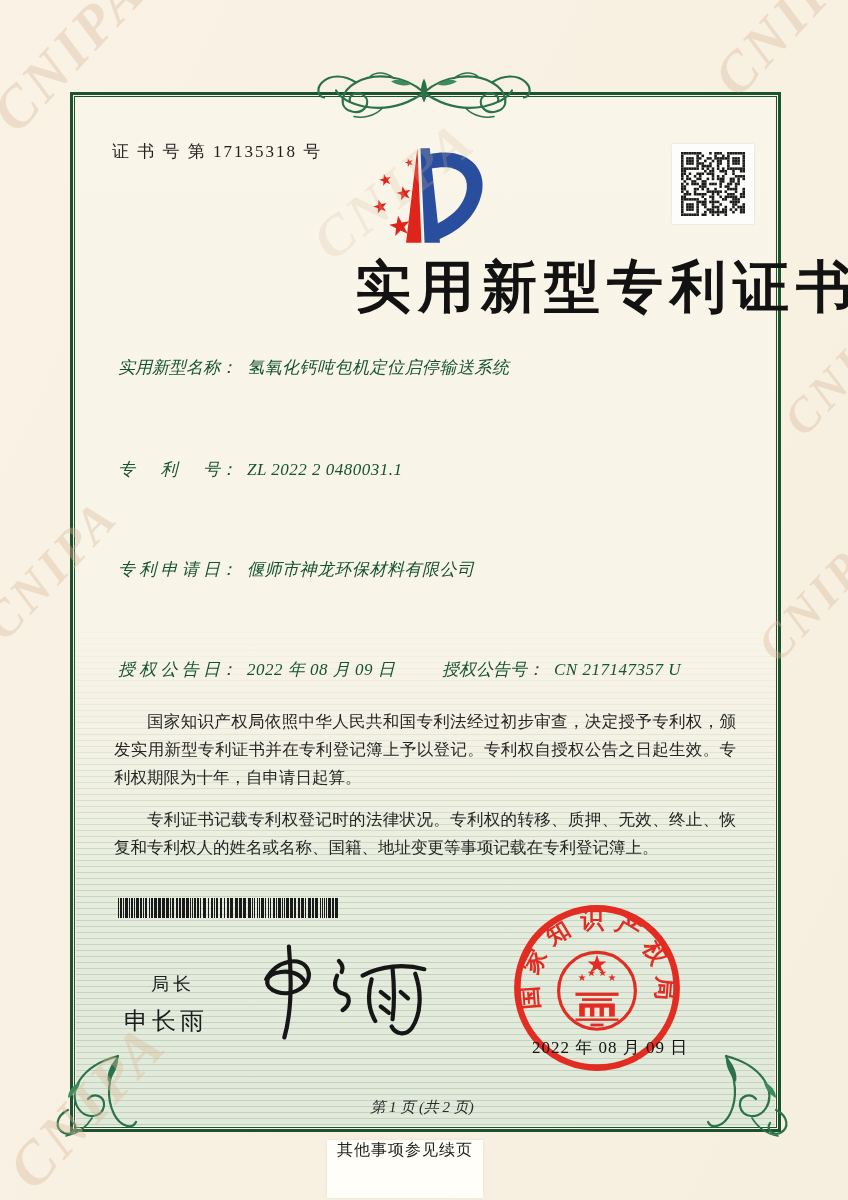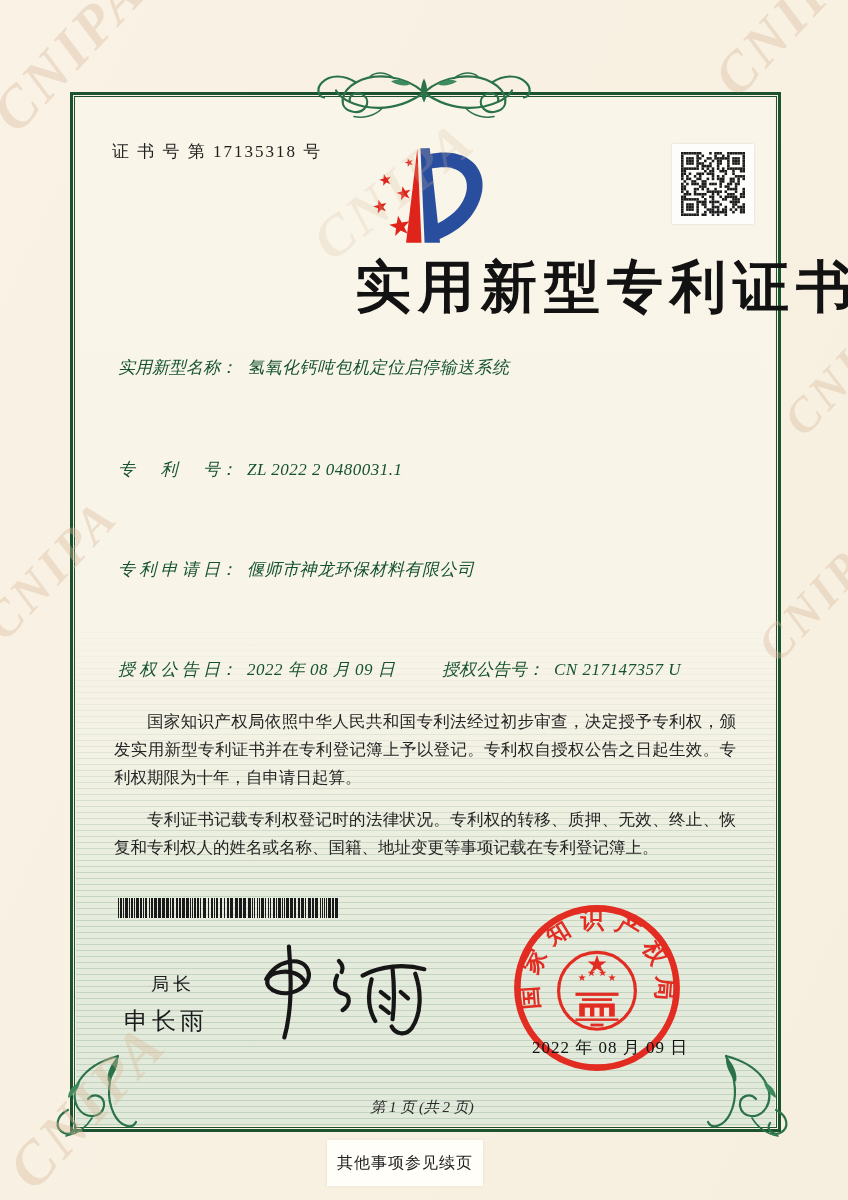--- a/index.html
+++ b/index.html
@@ -54,22 +54,22 @@
   .paras p{margin:14px;text-indent:2em;}
   
   .barcode{position:absolute;left:118px;top:898px;width:224px;height:20px;z-index:21;}
   .signer-title{position:absolute;left:124px;top:972px;font-size:18px;letter-spacing:4px;z-index:21;color:#1c1c1c;margin-left:27px;}
   .signer-name{position:absolute;left:124px;top:1005px;font-size:24px;letter-spacing:4px;z-index:21;color:#1c1c1c;}
   .signature{position:absolute;left:248px;top:934px;width:200px;height:115px;z-index:22;}
   .seal{position:absolute;left:508px;top:899px;width:178px;height:178px;z-index:21;opacity:.96;}
   .seal-date{position:absolute;left:532px;top:1036px;font-size:17px;letter-spacing:1px;color:#111;z-index:23;white-space:nowrap;}
   .page-num{position:absolute;left:337px;top:1098px;width:170px;text-align:center;font-size:15px;z-index:21;color:#2a2a2a;font-style:italic;}
   .note-box{
-    position:absolute;left:327px;top:1140px;width:156px;height:46px;background:#fffef8;
-    box-shadow:0 0 3px rgba(0,0,0,.08);z-index:20;display:flex;align-items:center;justify-content:center;
+    position:absolute;left:327px;top:1140px;width:156px;height:58px;background:#fffef8;
+    box-shadow:0 0 3px rgba(0,0,0,.08);z-index:20;display:flex;align-items:flex-start;justify-content:center;
     font-size:16px;color:#222;letter-spacing:1px;
   }
 </style>
 </head>
 <body>
 
 <div class="page">
 
   <div class="wm" style="left:-28px;top:18px;font-size:58px;">CNIPA</div>
   <div class="wm" style="left:300px;top:158px;font-size:56px;opacity:.22;transform:rotate(-38deg);">CNIPA</div>

